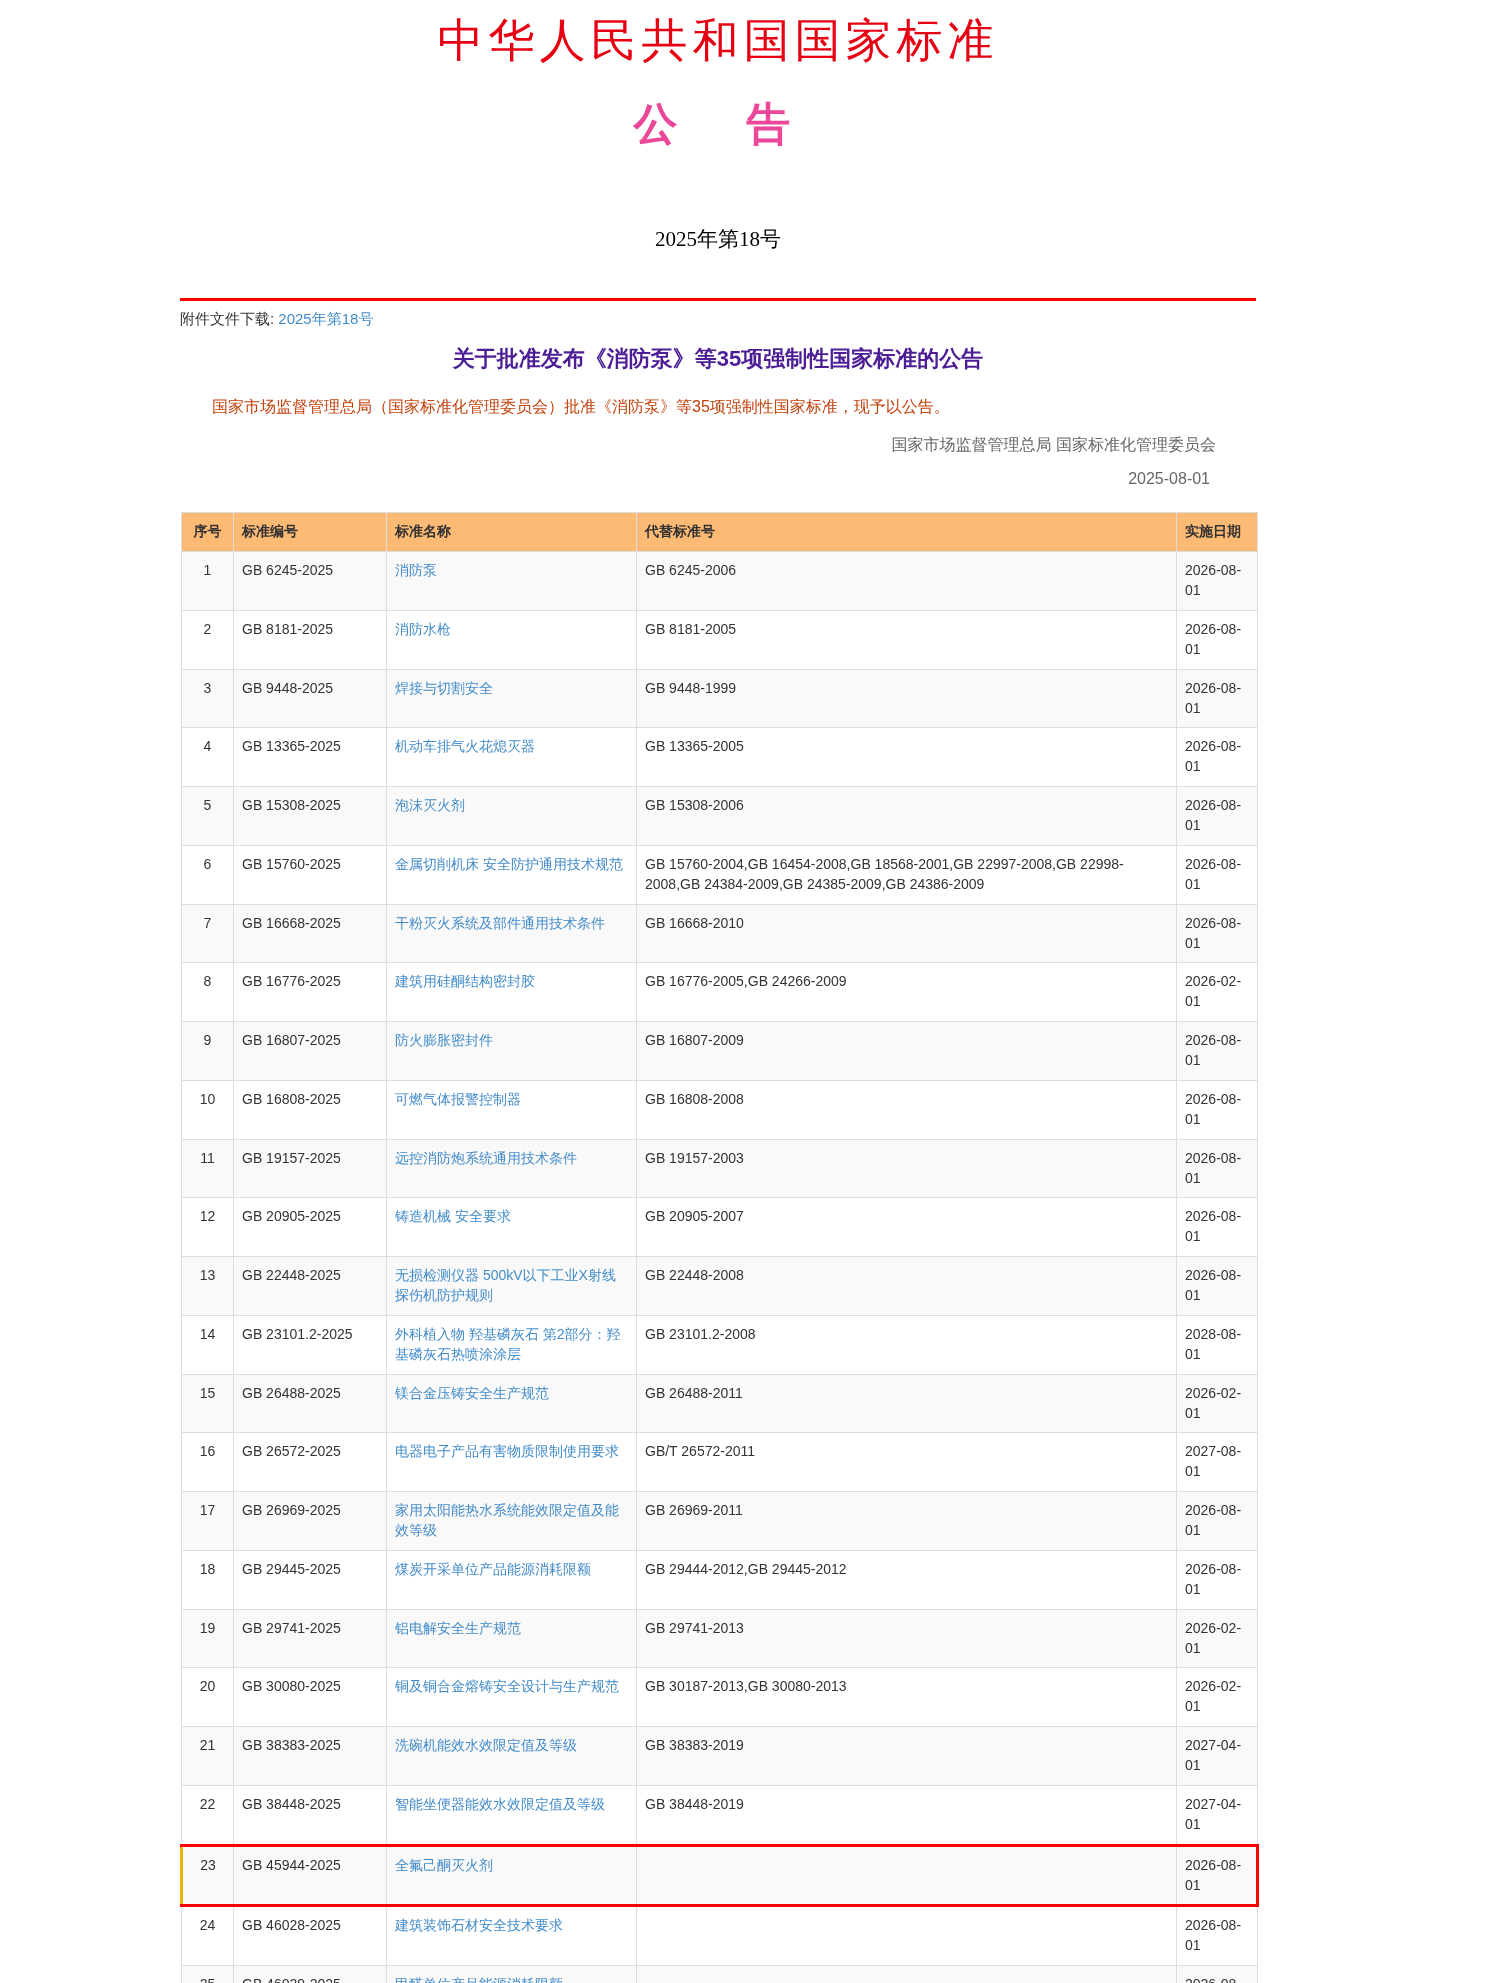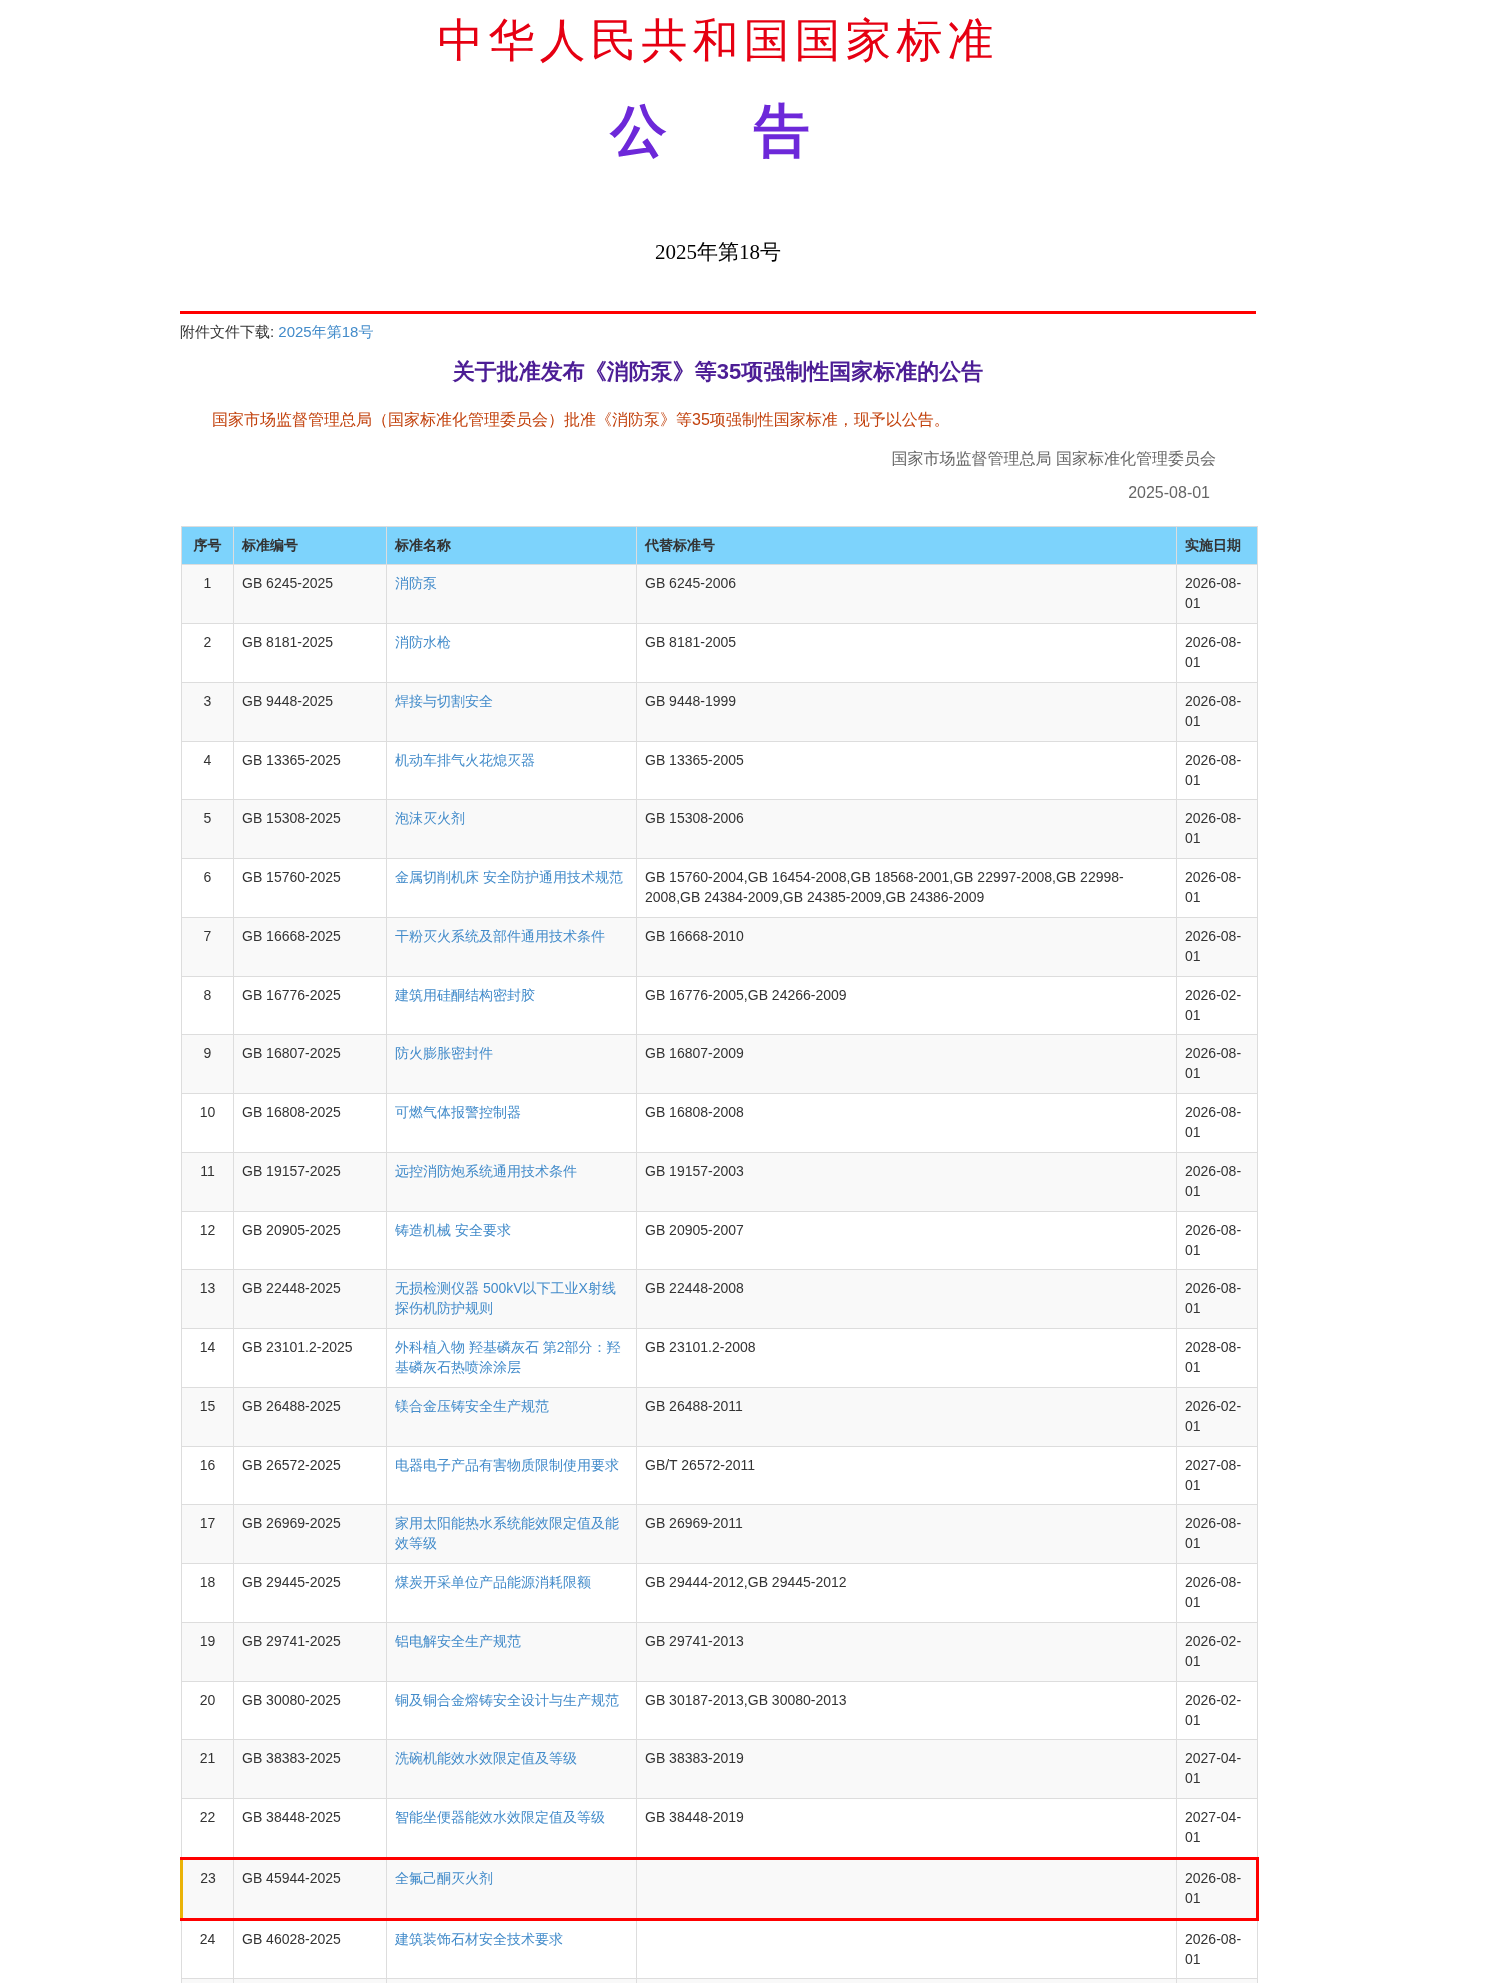--- a/index.html
+++ b/index.html
@@ -14,21 +14,21 @@
     margin:0; padding-top:16px;
     text-align:center;
     font-family:"Liberation Serif","DejaVu Serif",serif;
     font-size:46px; font-weight:normal; color:#e60012;
     letter-spacing:5px; line-height:1.1;
   }
   .doc-subtitle {
     margin:8px; margin-top:34px;
     text-align:center;
     font-family:"Liberation Serif","DejaVu Serif",serif;
-    font-size:56px; font-weight:bold; color:#6d28d9;
+    font-size:44px; font-weight:bold; color:#ec4899;
     letter-spacing:0.28em; line-height:1.1;
   }
   .issue-no {
     margin-top:78px; text-align:center;
     font-family:"Liberation Serif","DejaVu Serif",serif;
     font-size:21px; color:#000; line-height:1.2;
   }
   .attach-bar {
     margin-top:46px;
     border-top:3px solid #ff0000;
@@ -58,21 +58,21 @@
     width:100%; border-collapse:collapse;
     font-size:14px; color:#333;
     table-layout:fixed;
   }
   .std-table th, .std-table td {
     border:1px solid #ddd;
     padding:9px 8px;
     text-align:left; vertical-align:top;
     line-height:1.42; word-wrap:break-word;
   }
-  .std-table th { background:#7dd3fc; font-weight:bold; }
+  .std-table th { background:#fdba74; font-weight:bold; }
   .std-table tbody tr:nth-child(odd) { background:#f9f9f9; }
   .std-table th.c-no, .std-table td.c-no { text-align:center; }
   .std-table a { color:#428bca; text-decoration:none; }
   tr.hl td { border-top:3px solid #ff0000; border-bottom:3px solid #ff0000; }
   tr.hl td:first-child { border-left:3px solid #eab308; }
   tr.hl td:last-child { border-right:3px solid #ff0000; }
 </style>
 </head>
 <body>
 

